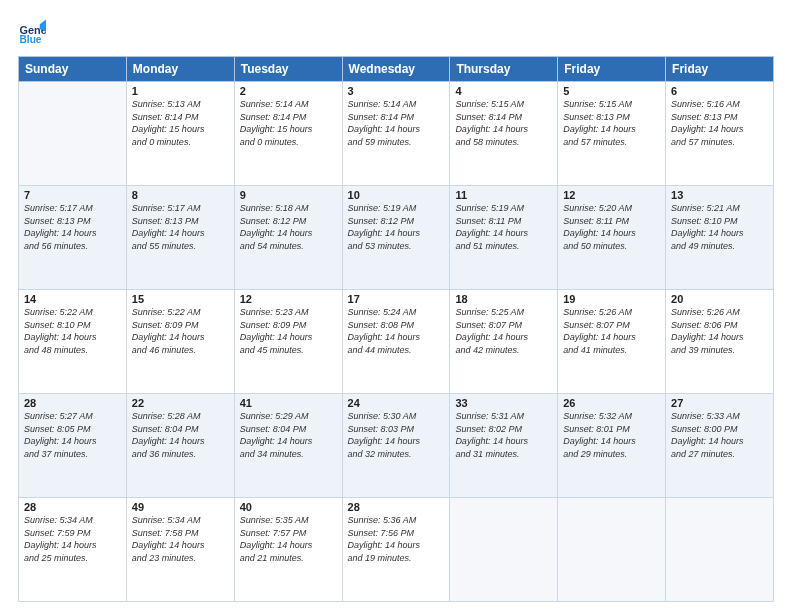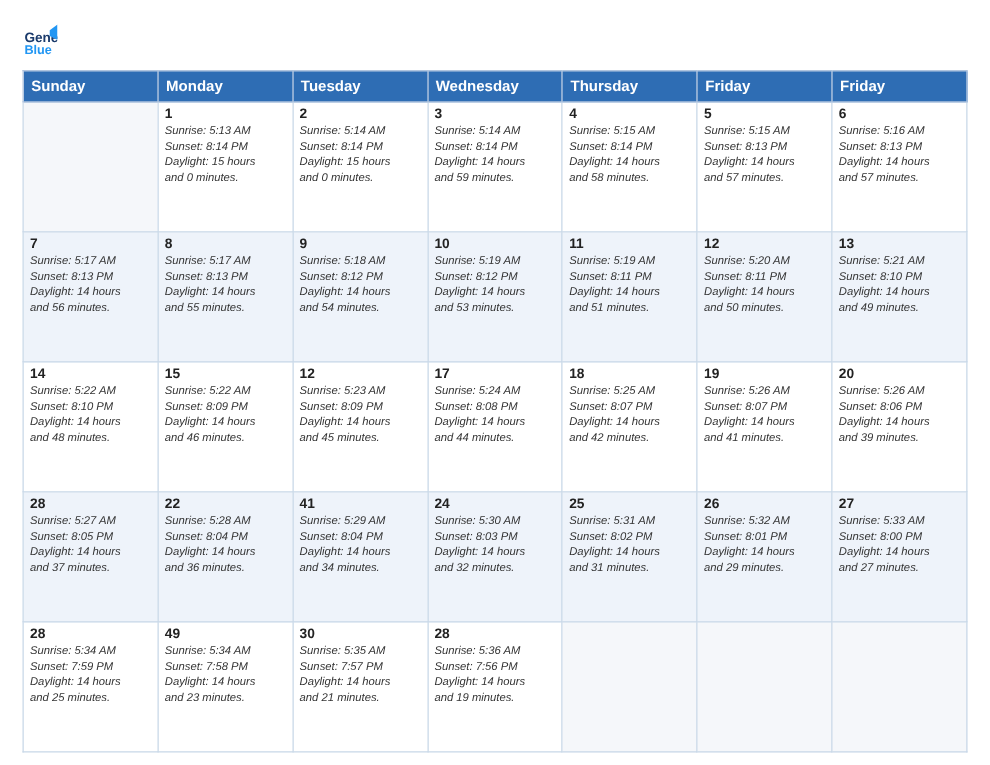--- a/index.html
+++ b/index.html
@@ -219,21 +219,21 @@
           </td>
           <td>
             <span class="day-number">41</span>
             <div class="day-info">Sunrise: 5:29 AM<br>Sunset: 8:04 PM<br>Daylight: 14 hours<br>and 34 minutes.</div>
           </td>
           <td>
             <span class="day-number">24</span>
             <div class="day-info">Sunrise: 5:30 AM<br>Sunset: 8:03 PM<br>Daylight: 14 hours<br>and 32 minutes.</div>
           </td>
           <td>
-            <span class="day-number">25</span>
+            <span class="day-number">33</span>
             <div class="day-info">Sunrise: 5:31 AM<br>Sunset: 8:02 PM<br>Daylight: 14 hours<br>and 31 minutes.</div>
           </td>
           <td>
             <span class="day-number">26</span>
             <div class="day-info">Sunrise: 5:32 AM<br>Sunset: 8:01 PM<br>Daylight: 14 hours<br>and 29 minutes.</div>
           </td>
           <td>
             <span class="day-number">27</span>
             <div class="day-info">Sunrise: 5:33 AM<br>Sunset: 8:00 PM<br>Daylight: 14 hours<br>and 27 minutes.</div>
           </td>
@@ -241,21 +241,21 @@
         <tr>
           <td>
             <span class="day-number">28</span>
             <div class="day-info">Sunrise: 5:34 AM<br>Sunset: 7:59 PM<br>Daylight: 14 hours<br>and 25 minutes.</div>
           </td>
           <td>
             <span class="day-number">49</span>
             <div class="day-info">Sunrise: 5:34 AM<br>Sunset: 7:58 PM<br>Daylight: 14 hours<br>and 23 minutes.</div>
           </td>
           <td>
-            <span class="day-number">30</span>
+            <span class="day-number">40</span>
             <div class="day-info">Sunrise: 5:35 AM<br>Sunset: 7:57 PM<br>Daylight: 14 hours<br>and 21 minutes.</div>
           </td>
           <td>
             <span class="day-number">28</span>
             <div class="day-info">Sunrise: 5:36 AM<br>Sunset: 7:56 PM<br>Daylight: 14 hours<br>and 19 minutes.</div>
           </td>
           <td class="empty"></td>
           <td class="empty"></td>
           <td class="empty"></td>
         </tr>

